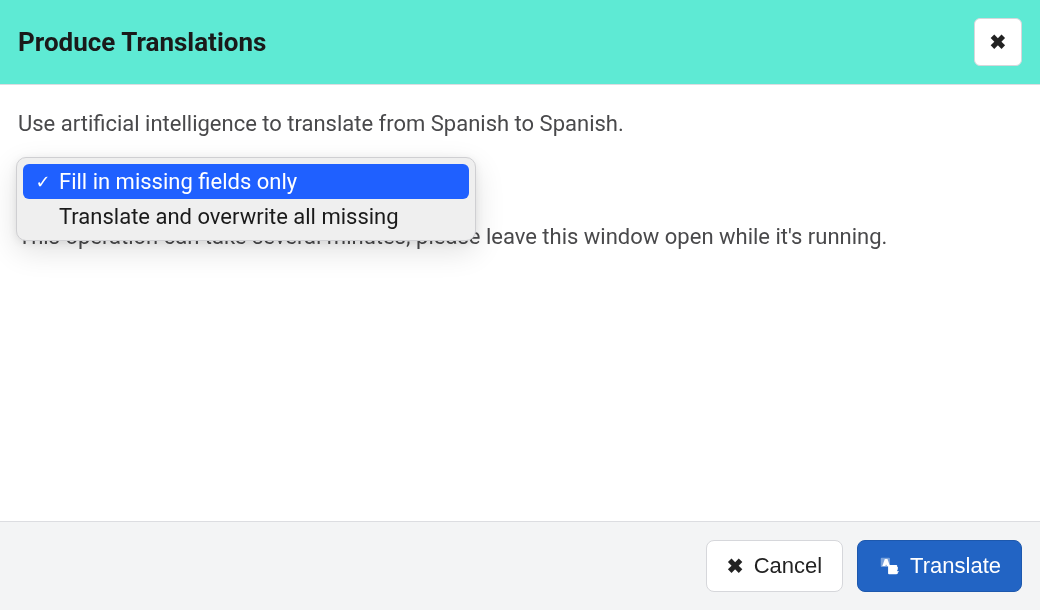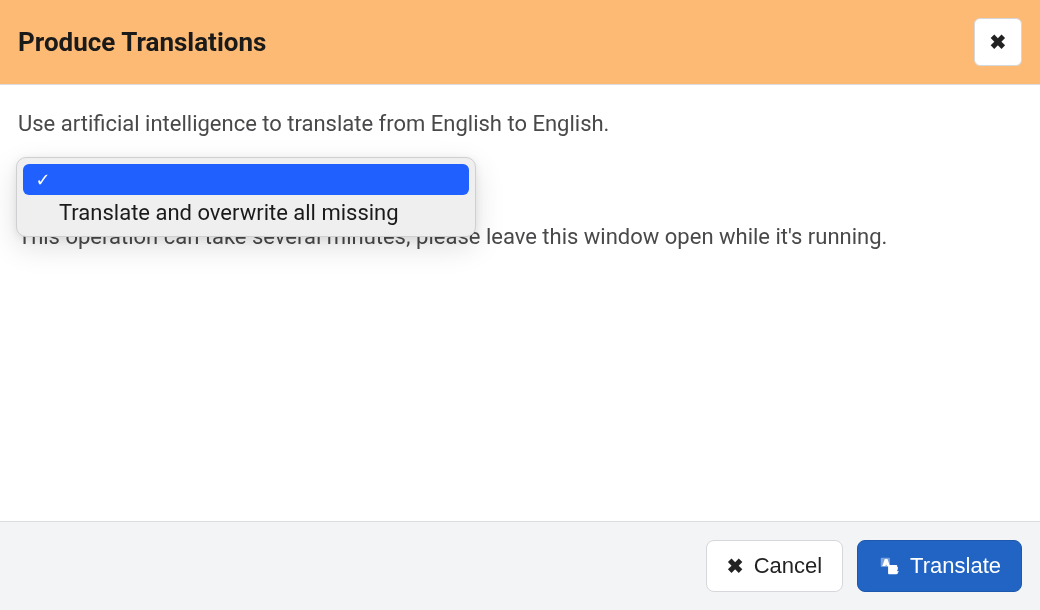--- a/index.html
+++ b/index.html
@@ -9,21 +9,21 @@
     }
     body {
       font-family: -apple-system, BlinkMacSystemFont, "Segoe UI", Roboto, Helvetica, Arial, sans-serif;
       background: #fff;
       width: 1040px;
       height: 610px;
       overflow: hidden;
       position: relative;
     }
     .modal-header {
-      background: #fdba74;
+      background: #5eead4;
       border-bottom: 1px solid #dcdde1;
       padding: 18px 18px;
       display: flex;
       align-items: center;
       justify-content: space-between;
     }
     .modal-title {
       font-size: 26px;
       font-weight: 700;
       color: #1a1a1a;
@@ -145,27 +145,28 @@
 <body>
 
 <div class="modal-header">
   <h1 class="modal-title">Produce Translations</h1>
   <button class="close-btn">
     <span class="x-shape">✖</span>
   </button>
 </div>
 
 <div class="modal-body">
-  <p class="body-text">Use artificial intelligence to translate from English to English.</p>
+  <p class="body-text">Use artificial intelligence to translate from Spanish to Spanish.</p>
   <p class="body-text help">This operation can take several minutes; please leave this window open while it's running.</p>
 </div>
 
 <div class="dropdown-menu">
   <div class="dropdown-item selected">
     <span class="check-icon">✓</span>
+    <span>Fill in missing fields only</span>
   </div>
   <div class="dropdown-item">
     <span class="check-icon">✓</span>
     <span>Translate and overwrite all missing</span>
   </div>
 </div>
 
 <div class="modal-footer">
   <button class="btn btn-secondary">
     <span class="btn-icon x-shape">✖</span>

